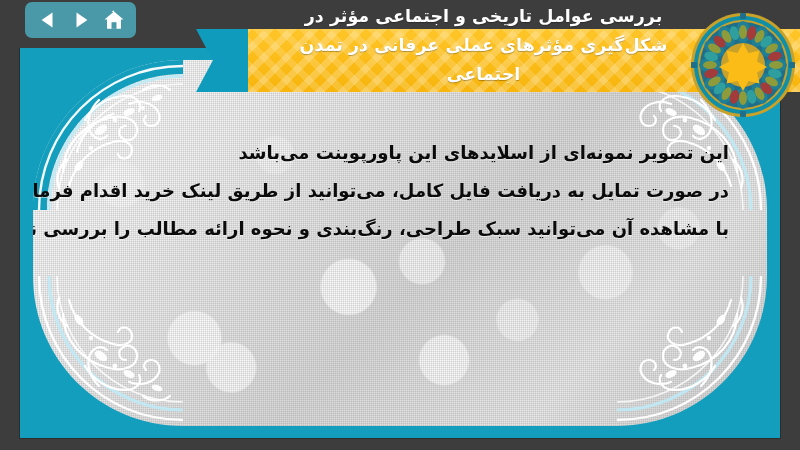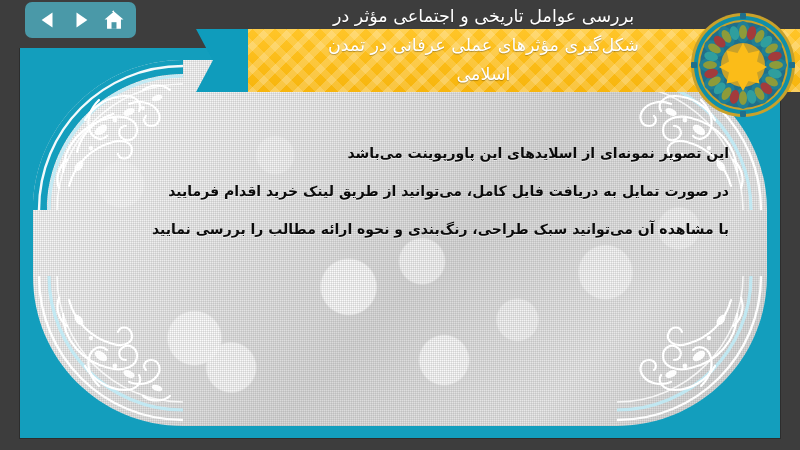--- a/index.html
+++ b/index.html
@@ -76,34 +76,34 @@
   }
   
   .ribbon-tail{
     position:absolute;left:0px;top:29px;width:60px;height:63px;
     background:#0f9cbc;
     clip-path:polygon(100% 0, 100% 100%, 0 100%, 28% 50%, 0 0);
   }
   .ribbon-title{
     position:absolute;left:0;top:2px;width:575px;
     text-align:center;direction:rtl;
-    color:#ffffff;font-size:17.5px;line-height:29px;font-weight:normal;
+    color:#ffffff;font-size:17.5px;line-height:29px;font-weight:bold;
     text-shadow:0 1px 1px rgba(0,0,0,.28);
     letter-spacing:.2px;
   }
 
   
   .medallion{position:absolute;left:690px;top:12px;width:106px;height:106px;}
 
   
   .body-copy{
     position:absolute;left:0px;top:74px;width:734px;
     direction:rtl;text-align:right;
     padding-right:38px;box-sizing:border-box;
-    color:#0b0b0b;font-size:14px;line-height:38px;font-weight:bold;
+    color:#0b0b0b;font-size:18px;line-height:38px;font-weight:bold;
     text-shadow:0 1px 0 rgba(255,255,255,.55);
   }
   .body-copy p{margin:0;white-space:nowrap;}
 </style>
 </head>
 <body>
 
 <div id="stage">
 
   <div class="slide-frame">
@@ -244,21 +244,21 @@
       </svg>
     </div>
   </div>
 
   <div class="ribbon-wrap">
     <div class="ribbon-tail"></div>
     <div class="ribbon-band"></div>
     <div class="ribbon-title">
       <div>بررسی عوامل تاریخی و اجتماعی مؤثر در</div>
       <div>شکل‌گیری مؤثر‌های عملی عرفانی در تمدن</div>
-      <div>اسلامی</div>
+      <div>اجتماعی</div>
     </div>
   </div>
 
   <div class="medallion">
     <svg viewBox="0 0 106 106" width="106" height="106">
       <defs>
         <g id="petal">
           <ellipse cx="0" cy="-33" rx="7" ry="11" fill="#1f7f96"></ellipse>
           <ellipse cx="0" cy="-33" rx="4" ry="7" fill="#8d9b3a"></ellipse>
         </g>

